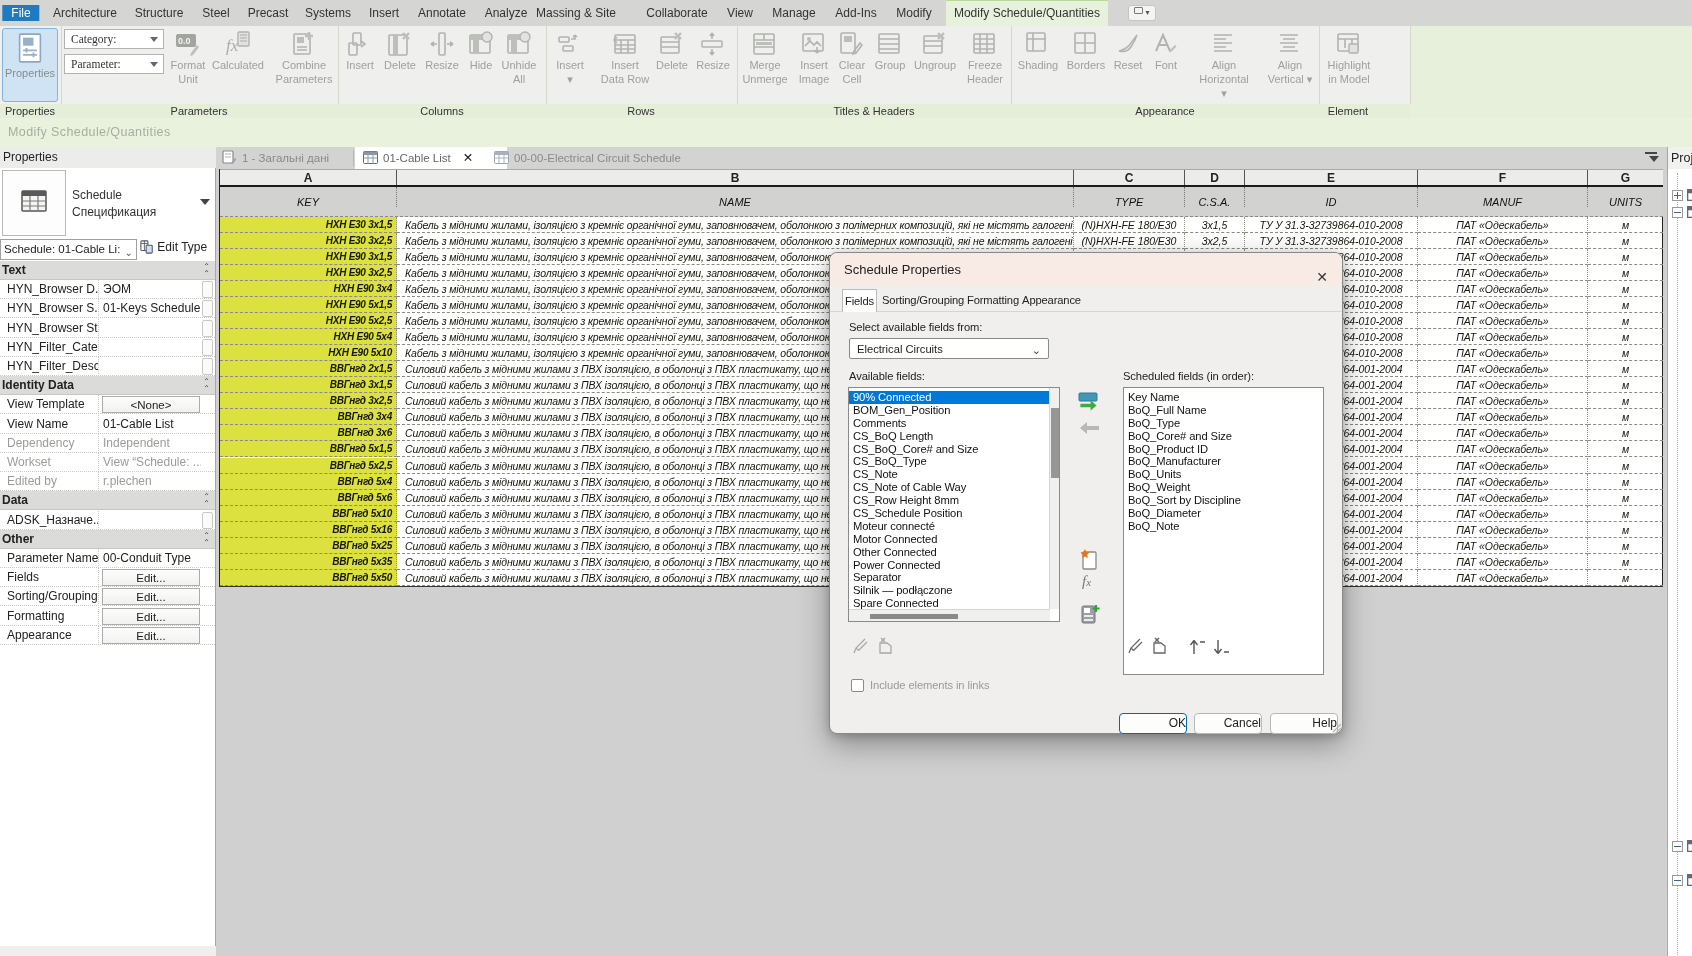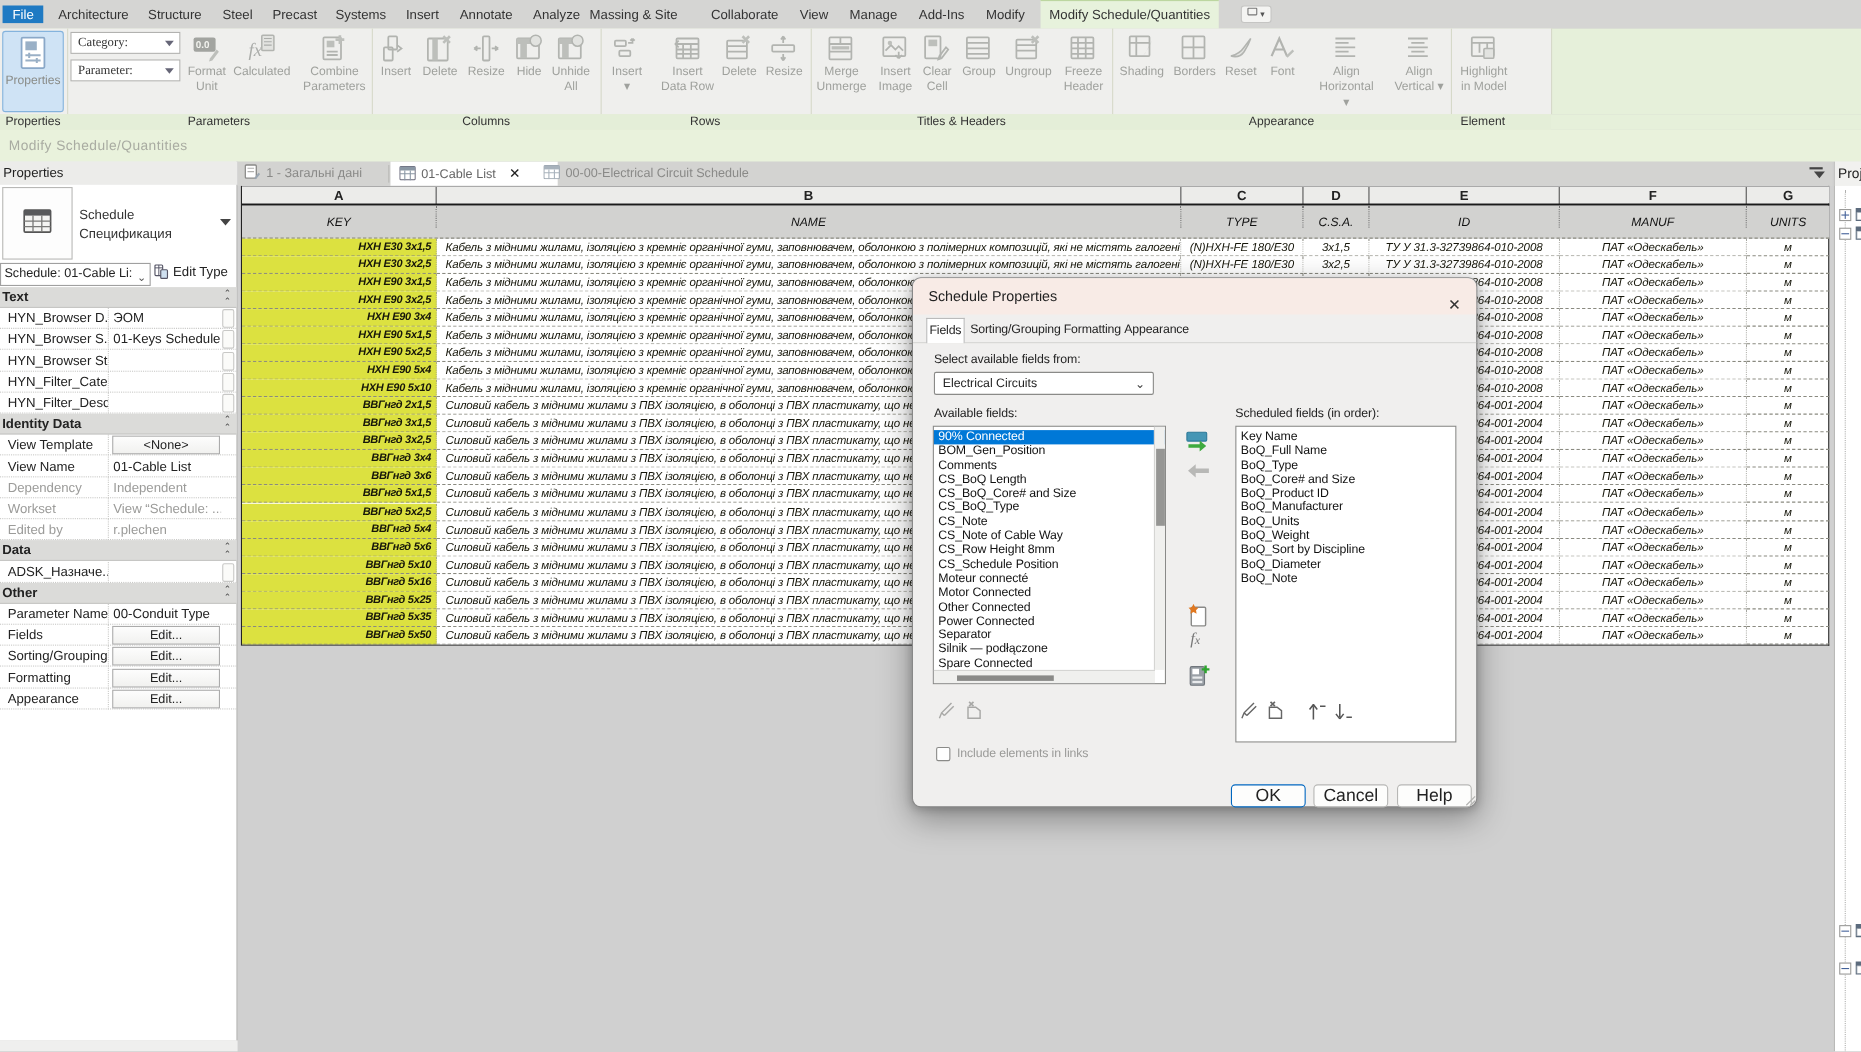--- a/index.html
+++ b/index.html
@@ -101,21 +101,21 @@
 .dlab{position:absolute;font-size:11.2px;letter-spacing:-0.1px;color:#222;white-space:nowrap;}
 #fieldcombo{position:absolute;left:19px;top:85px;width:200px;height:21px;background:#fff;border:1px solid #8a8a88;border-radius:2px;font-size:11.2px;color:#222;line-height:20px;padding-left:7px;}
 #fieldcombo .chv{position:absolute;right:7px;top:1px;color:#444;font-size:11px;}
 .listbox{position:absolute;background:#fff;border:1px solid #8a8a88;padding-top:3px;}
 .li{height:12.9px;line-height:13px;font-size:11.2px;letter-spacing:-0.1px;color:#111;padding-left:4px;white-space:nowrap;overflow:hidden;}
 .li.sel{background:#0078d7;color:#fff;}
 #avscroll{position:absolute;right:0;top:0;width:10px;height:221px;background:#f0f0ee;border-left:1px solid #d5d5d3;}
 #avthumb{position:absolute;left:1px;top:20px;width:8px;height:70px;background:#969694;}
 #avhscroll{position:absolute;left:0;bottom:0;width:201px;height:12px;background:#f0f0ee;border-top:1px solid #d5d5d3;}
 #avhthumb{position:absolute;left:21px;top:4px;width:88px;height:5px;background:#8a8a88;}
-.dbtn{position:absolute;top:460px;width:68px;height:21px;background:#fdfdfc;border:1px solid #b7b7b5;border-radius:4px;font-size:16px;color:#222;text-align:center;line-height:19px;}
+.dbtn{position:absolute;top:460px;width:68px;height:21px;background:#fdfdfc;border:1px solid #b7b7b5;border-radius:4px;font-size:12px;color:#222;text-align:right;line-height:19px;}
 .dbtn.def{border:1px solid #0067c0;}
 #chk{position:absolute;left:21px;top:426px;width:13px;height:13px;background:#fff;border:1px solid #8a8a88;border-radius:2px;}
 .micon{position:absolute;}
 </style></head>
 <body>
 
 <div id="menubar">
 <div class="mi file" style="left:21px">File</div>
 <div class="mi" style="left:85px">Architecture</div>
 <div class="mi" style="left:159px">Structure</div>

